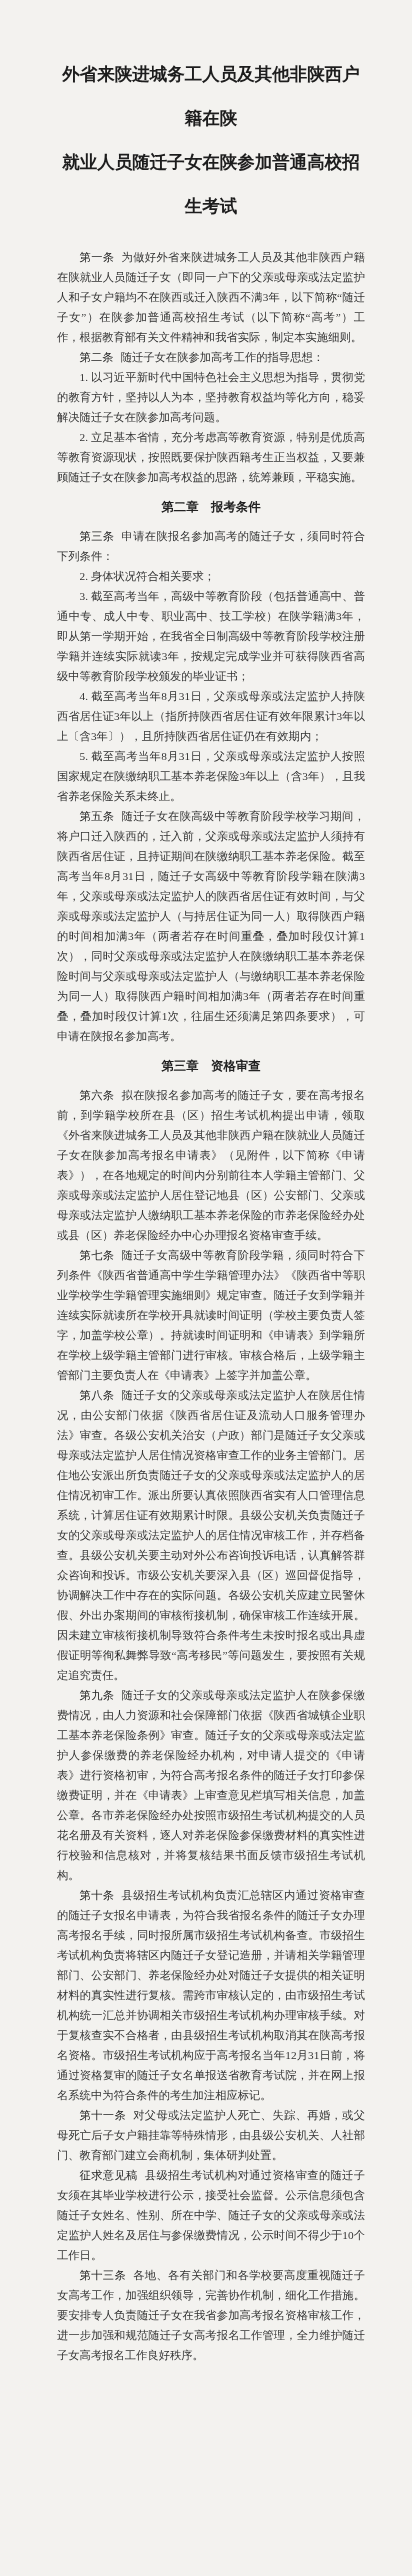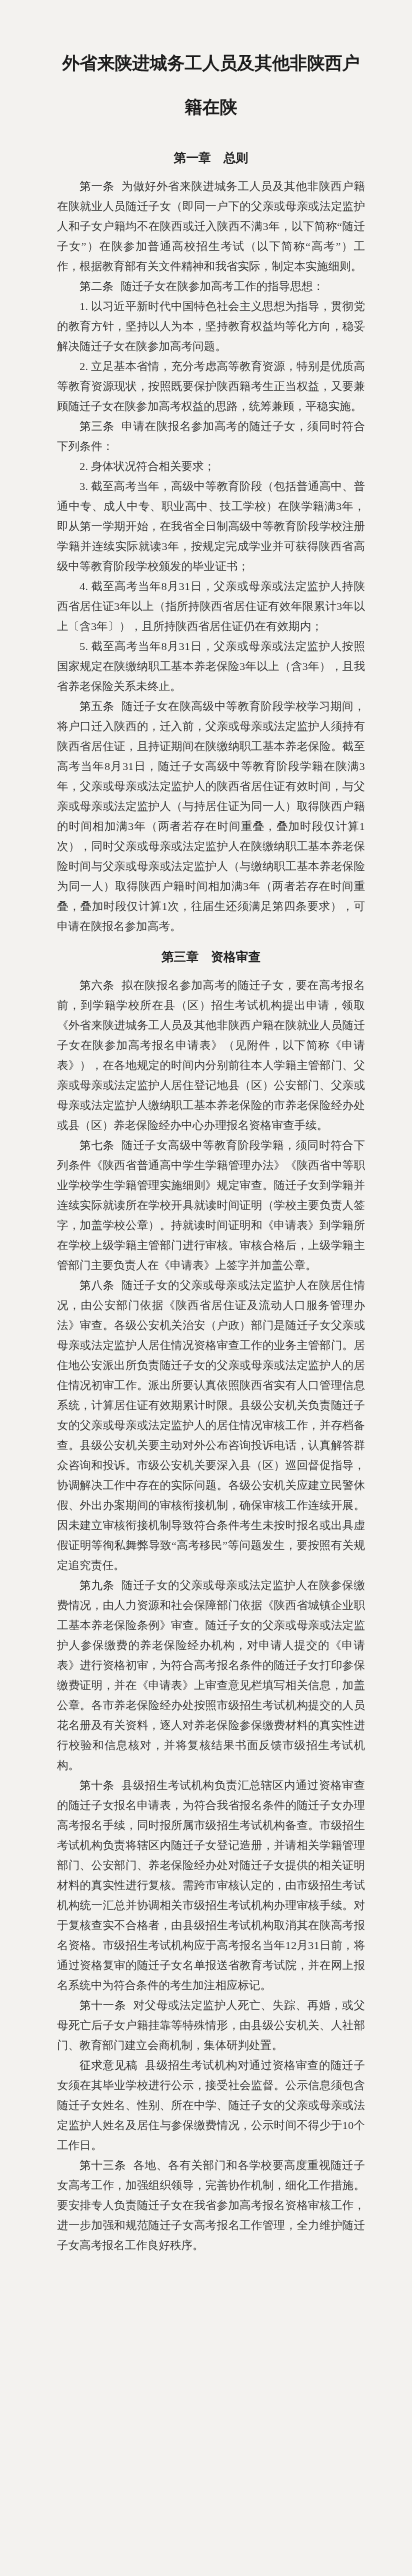--- a/index.html
+++ b/index.html
@@ -6,21 +6,21 @@
   body{background:#e9e8e5;}
   .page{
     position:relative;
     width:412px;height:3412px;
     margin:0 auto;
     background:#f3f2ef;
     overflow:hidden;
     color:#343434;
     font-family:"Liberation Serif","DejaVu Serif",serif;
   }
-  .content{padding:41px 47px 0 57px;}
+  .content{padding:52px 47px 0 57px;}
   .doc-title{
     font-family:"Liberation Sans","DejaVu Sans",sans-serif;
     font-weight:700;color:#1d1d1d;
     font-size:17.5px;line-height:44px;
     text-align:center;
     margin:0 0 18.5px 0;
   }
   .chapter-heading{
     font-family:"Liberation Sans","DejaVu Sans",sans-serif;
     font-weight:700;color:#222;
@@ -37,28 +37,29 @@
   .lead{font-weight:400;margin-right:7.2px;color:#222;}
 </style>
 </head>
 <body>
 
 <div class="page">
   <div class="content">
 
     <div class="doc-title">
       <div>外省来陕进城务工人员及其他非陕西户籍在陕</div>
+      <div>就业人员随迁子女在陕参加普通高校招生考试</div>
     </div>
 
-    <div class="chapter-heading">第一章　总则</div>
     <p class="para"><span class="lead">第一条</span><span>为做好外省来陕进城务工人员及其他非陕西户籍在陕就业人员随迁子女（即同一户下的父亲或母亲或法定监护人和子女户籍均不在陕西或迁入陕西不满3年，以下简称“随迁子女”）在陕参加普通高校招生考试（以下简称“高考”）工作，根据教育部有关文件精神和我省实际，制定本实施细则。</span></p>
     <p class="para"><span class="lead">第二条</span><span>随迁子女在陕参加高考工作的指导思想：</span></p>
     <p class="para">1. 以习近平新时代中国特色社会主义思想为指导，贯彻党的教育方针，坚持以人为本，坚持教育权益均等化方向，稳妥解决随迁子女在陕参加高考问题。</p>
     <p class="para">2. 立足基本省情，充分考虑高等教育资源，特别是优质高等教育资源现状，按照既要保护陕西籍考生正当权益，又要兼顾随迁子女在陕参加高考权益的思路，统筹兼顾，平稳实施。</p>
 
+    <div class="chapter-heading">第二章　报考条件</div>
     <p class="para"><span class="lead">第三条</span><span>申请在陕报名参加高考的随迁子女，须同时符合下列条件：</span></p>
     <p class="para">2. 身体状况符合相关要求；</p>
     <p class="para">3. 截至高考当年，高级中等教育阶段（包括普通高中、普通中专、成人中专、职业高中、技工学校）在陕学籍满3年，即从第一学期开始，在我省全日制高级中等教育阶段学校注册学籍并连续实际就读3年，按规定完成学业并可获得陕西省高级中等教育阶段学校颁发的毕业证书；</p>
     <p class="para">4. 截至高考当年8月31日，父亲或母亲或法定监护人持陕西省居住证3年以上（指所持陕西省居住证有效年限累计3年以上〔含3年〕），且所持陕西省居住证仍在有效期内；</p>
     <p class="para">5. 截至高考当年8月31日，父亲或母亲或法定监护人按照国家规定在陕缴纳职工基本养老保险3年以上（含3年），且我省养老保险关系未终止。</p>
     <p class="para"><span class="lead">第五条</span><span>随迁子女在陕高级中等教育阶段学校学习期间，将户口迁入陕西的，迁入前，父亲或母亲或法定监护人须持有陕西省居住证，且持证期间在陕缴纳职工基本养老保险。截至高考当年8月31日，随迁子女高级中等教育阶段学籍在陕满3年，父亲或母亲或法定监护人的陕西省居住证有效时间，与父亲或母亲或法定监护人（与持居住证为同一人）取得陕西户籍的时间相加满3年（两者若存在时间重叠，叠加时段仅计算1次），同时父亲或母亲或法定监护人在陕缴纳职工基本养老保险时间与父亲或母亲或法定监护人（与缴纳职工基本养老保险为同一人）取得陕西户籍时间相加满3年（两者若存在时间重叠，叠加时段仅计算1次，往届生还须满足第四条要求），可申请在陕报名参加高考。</span></p>
 
     <div class="chapter-heading">第三章　资格审查</div>
     <p class="para"><span class="lead">第六条</span><span>拟在陕报名参加高考的随迁子女，要在高考报名前，到学籍学校所在县（区）招生考试机构提出申请，领取《外省来陕进城务工人员及其他非陕西户籍在陕就业人员随迁子女在陕参加高考报名申请表》（见附件，以下简称《申请表》），在各地规定的时间内分别前往本人学籍主管部门、父亲或母亲或法定监护人居住登记地县（区）公安部门、父亲或母亲或法定监护人缴纳职工基本养老保险的市养老保险经办处或县（区）养老保险经办中心办理报名资格审查手续。</span></p>
     <p class="para"><span class="lead">第七条</span><span>随迁子女高级中等教育阶段学籍，须同时符合下列条件《陕西省普通高中学生学籍管理办法》《陕西省中等职业学校学生学籍管理实施细则》规定审查。随迁子女到学籍并连续实际就读所在学校开具就读时间证明（学校主要负责人签字，加盖学校公章）。持就读时间证明和《申请表》到学籍所在学校上级学籍主管部门进行审核。审核合格后，上级学籍主管部门主要负责人在《申请表》上签字并加盖公章。</span></p>

